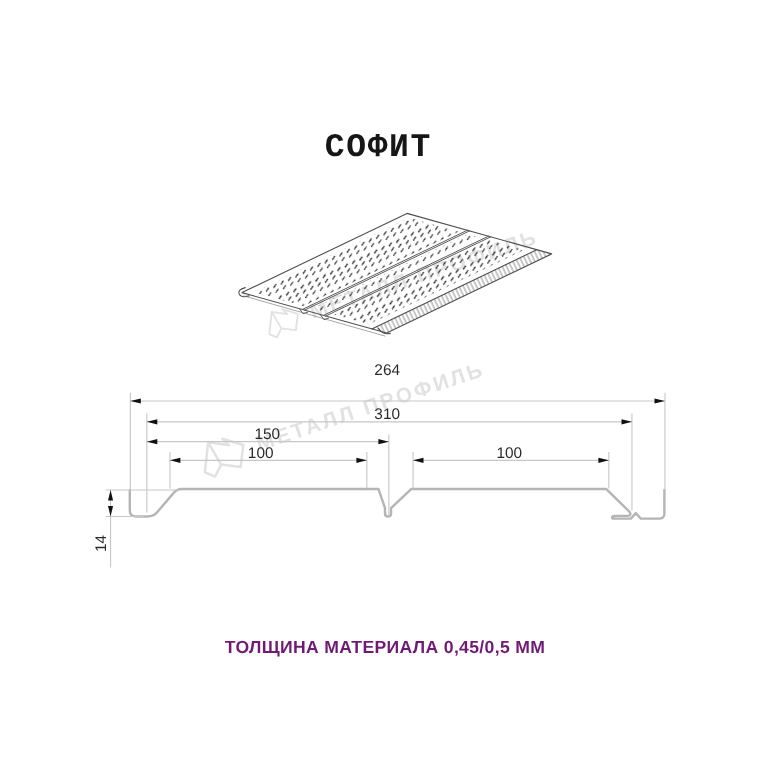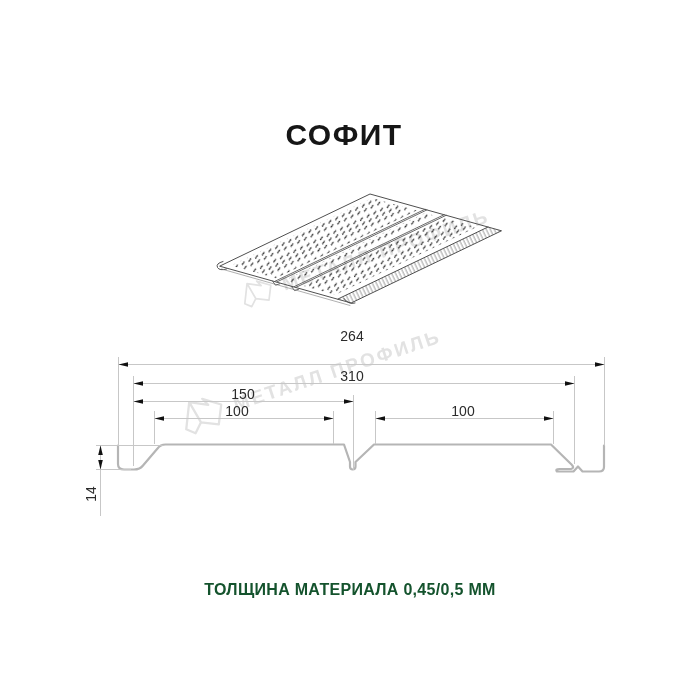--- a/index.html
+++ b/index.html
@@ -2,29 +2,29 @@
 <html><head>
 <meta charset="utf-8">
 <style>
   html,body{margin:0;padding:0;background:#fff;}
   .page{
     position:relative;width:700px;height:700px;background:#fff;overflow:hidden;
     font-family:"Liberation Sans",sans-serif;color:#161616;
   }
   .title{
     position:absolute;top:100px;left:0;width:688px;text-align:center;
-    font-size:30px;font-weight:800;letter-spacing:1.5px;line-height:1;
+    font-size:30px;font-weight:800;letter-spacing:1.5px;line-height:1;font-family:Liberation Mono, monospace;
   }
   .subtitle{
     position:absolute;top:136px;left:0;width:700px;text-align:center;
     font-size:13px;font-weight:700;letter-spacing:1.5px;line-height:1;
   }
   .footer-note{
     position:absolute;top:581px;left:0;width:700px;text-align:center;
-    font-size:16px;font-weight:600;letter-spacing:0.3px;color:#14532d;
+    font-size:16px;font-weight:600;letter-spacing:0.3px;color:#701a75;
   }
   .watermark{
     position:absolute;display:flex;align-items:center;gap:10px;
     color:#e2e2e2;font-weight:700;white-space:nowrap;
     transform-origin:left center;z-index:1;user-select:none;
   }
   .wm-upper{left:241px;top:282px;font-size:19px;letter-spacing:2.5px;transform:rotate(-18.5deg);}
   .wm-lower{left:181px;top:402px;font-size:19px;letter-spacing:2.5px;transform:rotate(-18.5deg);}
   .wm-logo{flex:0 0 auto;}
   svg.art{position:absolute;left:0;top:0;z-index:2;}

